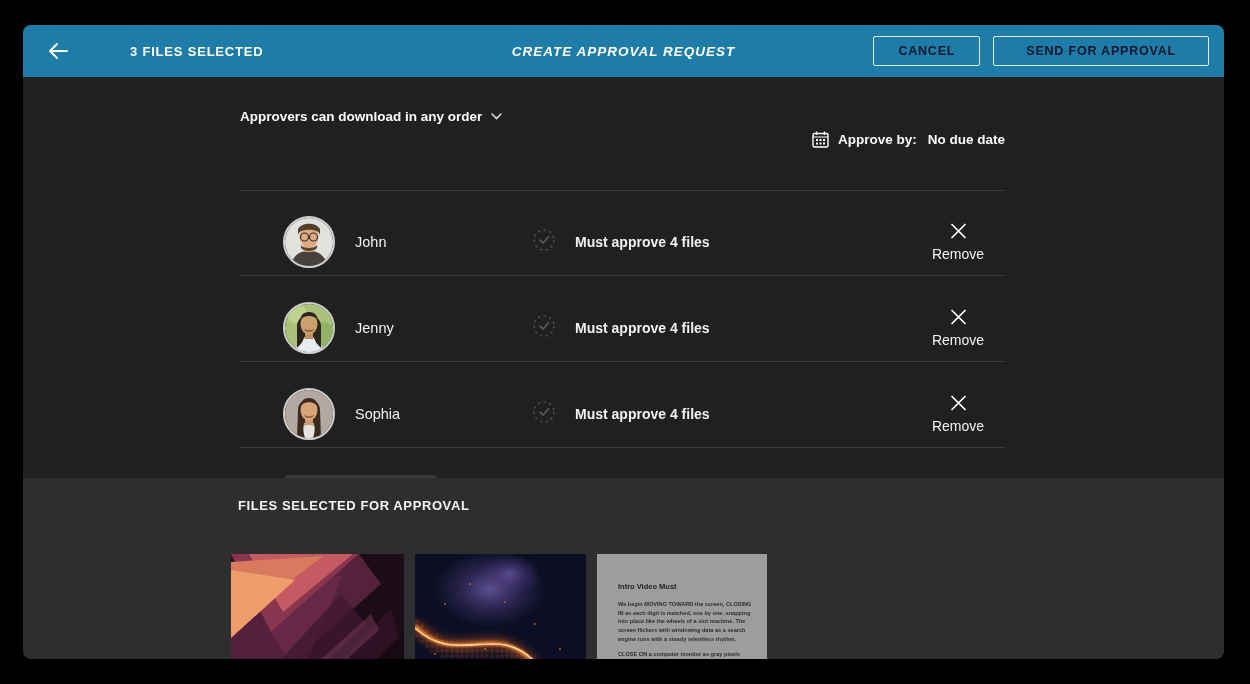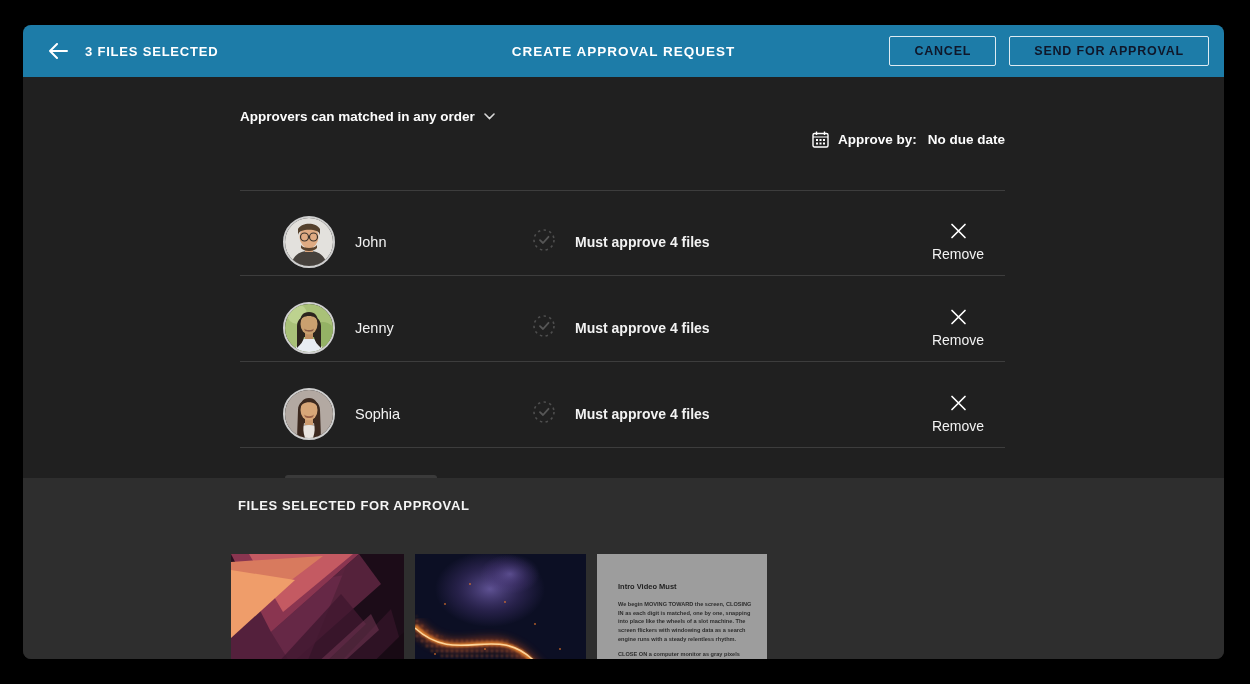--- a/index.html
+++ b/index.html
@@ -6,36 +6,36 @@
   html,body { width:1250px; height:684px; background:#000; font-family:"Liberation Sans",sans-serif; overflow:hidden; }
 
   .card {
     position:absolute; left:23px; top:25px; width:1201px; height:634px;
     background:#202020; border-radius:8px; overflow:hidden;
   }
 
   
   .topbar {
     position:absolute; left:0; top:0; right:0; height:52px;
-    background:#1d7ca8; display:flex; align-items:center;
+    background:#1d7ca8; display:flex; align-items:center;gap:45px;
   }
   .back-btn { margin-left:22px; width:26px; height:26px; display:flex; align-items:center; justify-content:center; cursor:pointer; }
   .back-btn svg { display:block; }
   .sel-label { margin-left:14px; color:#fff; font-size:13px; font-weight:bold; letter-spacing:.8px; }
   .bar-title {
     position:absolute; left:0; right:0; text-align:center;
-    color:#fff; font-size:13.5px; font-weight:bold; letter-spacing:1px; pointer-events:none;
+    color:#fff; font-size:13.5px; font-weight:bold; letter-spacing:1px; pointer-events:none;font-style:italic;
   }
   .bar-actions { margin-left:auto; display:flex; gap:13px; margin-right:15px; }
   .bar-btn {
     height:30px; border:1px solid rgba(255,255,255,.85); border-radius:2px;
     background:transparent; color:#0f172a; font-family:inherit;
     font-size:12.5px; font-weight:bold; letter-spacing:.8px; padding:0 24px; cursor:pointer;
   }
-  .bar-btn.primary { padding:0 24px; }
+  .bar-btn.primary { padding:0 32px; }
 
   
   .main { position:absolute; left:0; top:52px; right:0; height:401px; background:#202020; }
   .content-x { position:absolute; left:217px; width:765px; }
 
   .controls-row { top:26px; height:26px; display:flex; align-items:center; }
   .order-dd { display:flex; align-items:center; gap:9px; color:#fcfcfc; font-size:13.5px; font-weight:bold; cursor:pointer; }
   .duedate { margin-left:auto; display:flex; align-items:center; gap:9px; color:#fcfcfc; font-size:13.5px; font-weight:bold;margin-top:47px; }
   .duedate .val { font-weight:bold; margin-left:2px; }
 
@@ -90,21 +90,21 @@
     <div class="bar-actions">
       <button class="bar-btn">CANCEL</button>
       <button class="bar-btn primary">SEND FOR APPROVAL</button>
     </div>
   </div>
 
   <div class="main">
 
     <div class="content-x controls-row">
       <div class="order-dd">
-        <span>Approvers can matched in any order</span>
+        <span>Approvers can download in any order</span>
         <svg width="11" height="7" viewBox="0 0 11 7">
             <path d="M1 1 L5.5 5.5 L10 1" stroke="#d8d8d8" stroke-width="1.6" fill="none" stroke-linecap="round"></path>
           </svg>
       </div>
       <div class="duedate">
         <svg width="17" height="17" viewBox="0 0 17 17">
           <rect x="1" y="2.5" width="15" height="13.5" rx="1.5" fill="none" stroke="#fff" stroke-width="1.4"></rect>
           <line x1="4.5" y1="0.5" x2="4.5" y2="4" stroke="#fff" stroke-width="1.4"></line>
           <line x1="12.5" y1="0.5" x2="12.5" y2="4" stroke="#fff" stroke-width="1.4"></line>
           <line x1="1" y1="6" x2="16" y2="6" stroke="#fff" stroke-width="1.2"></line>

